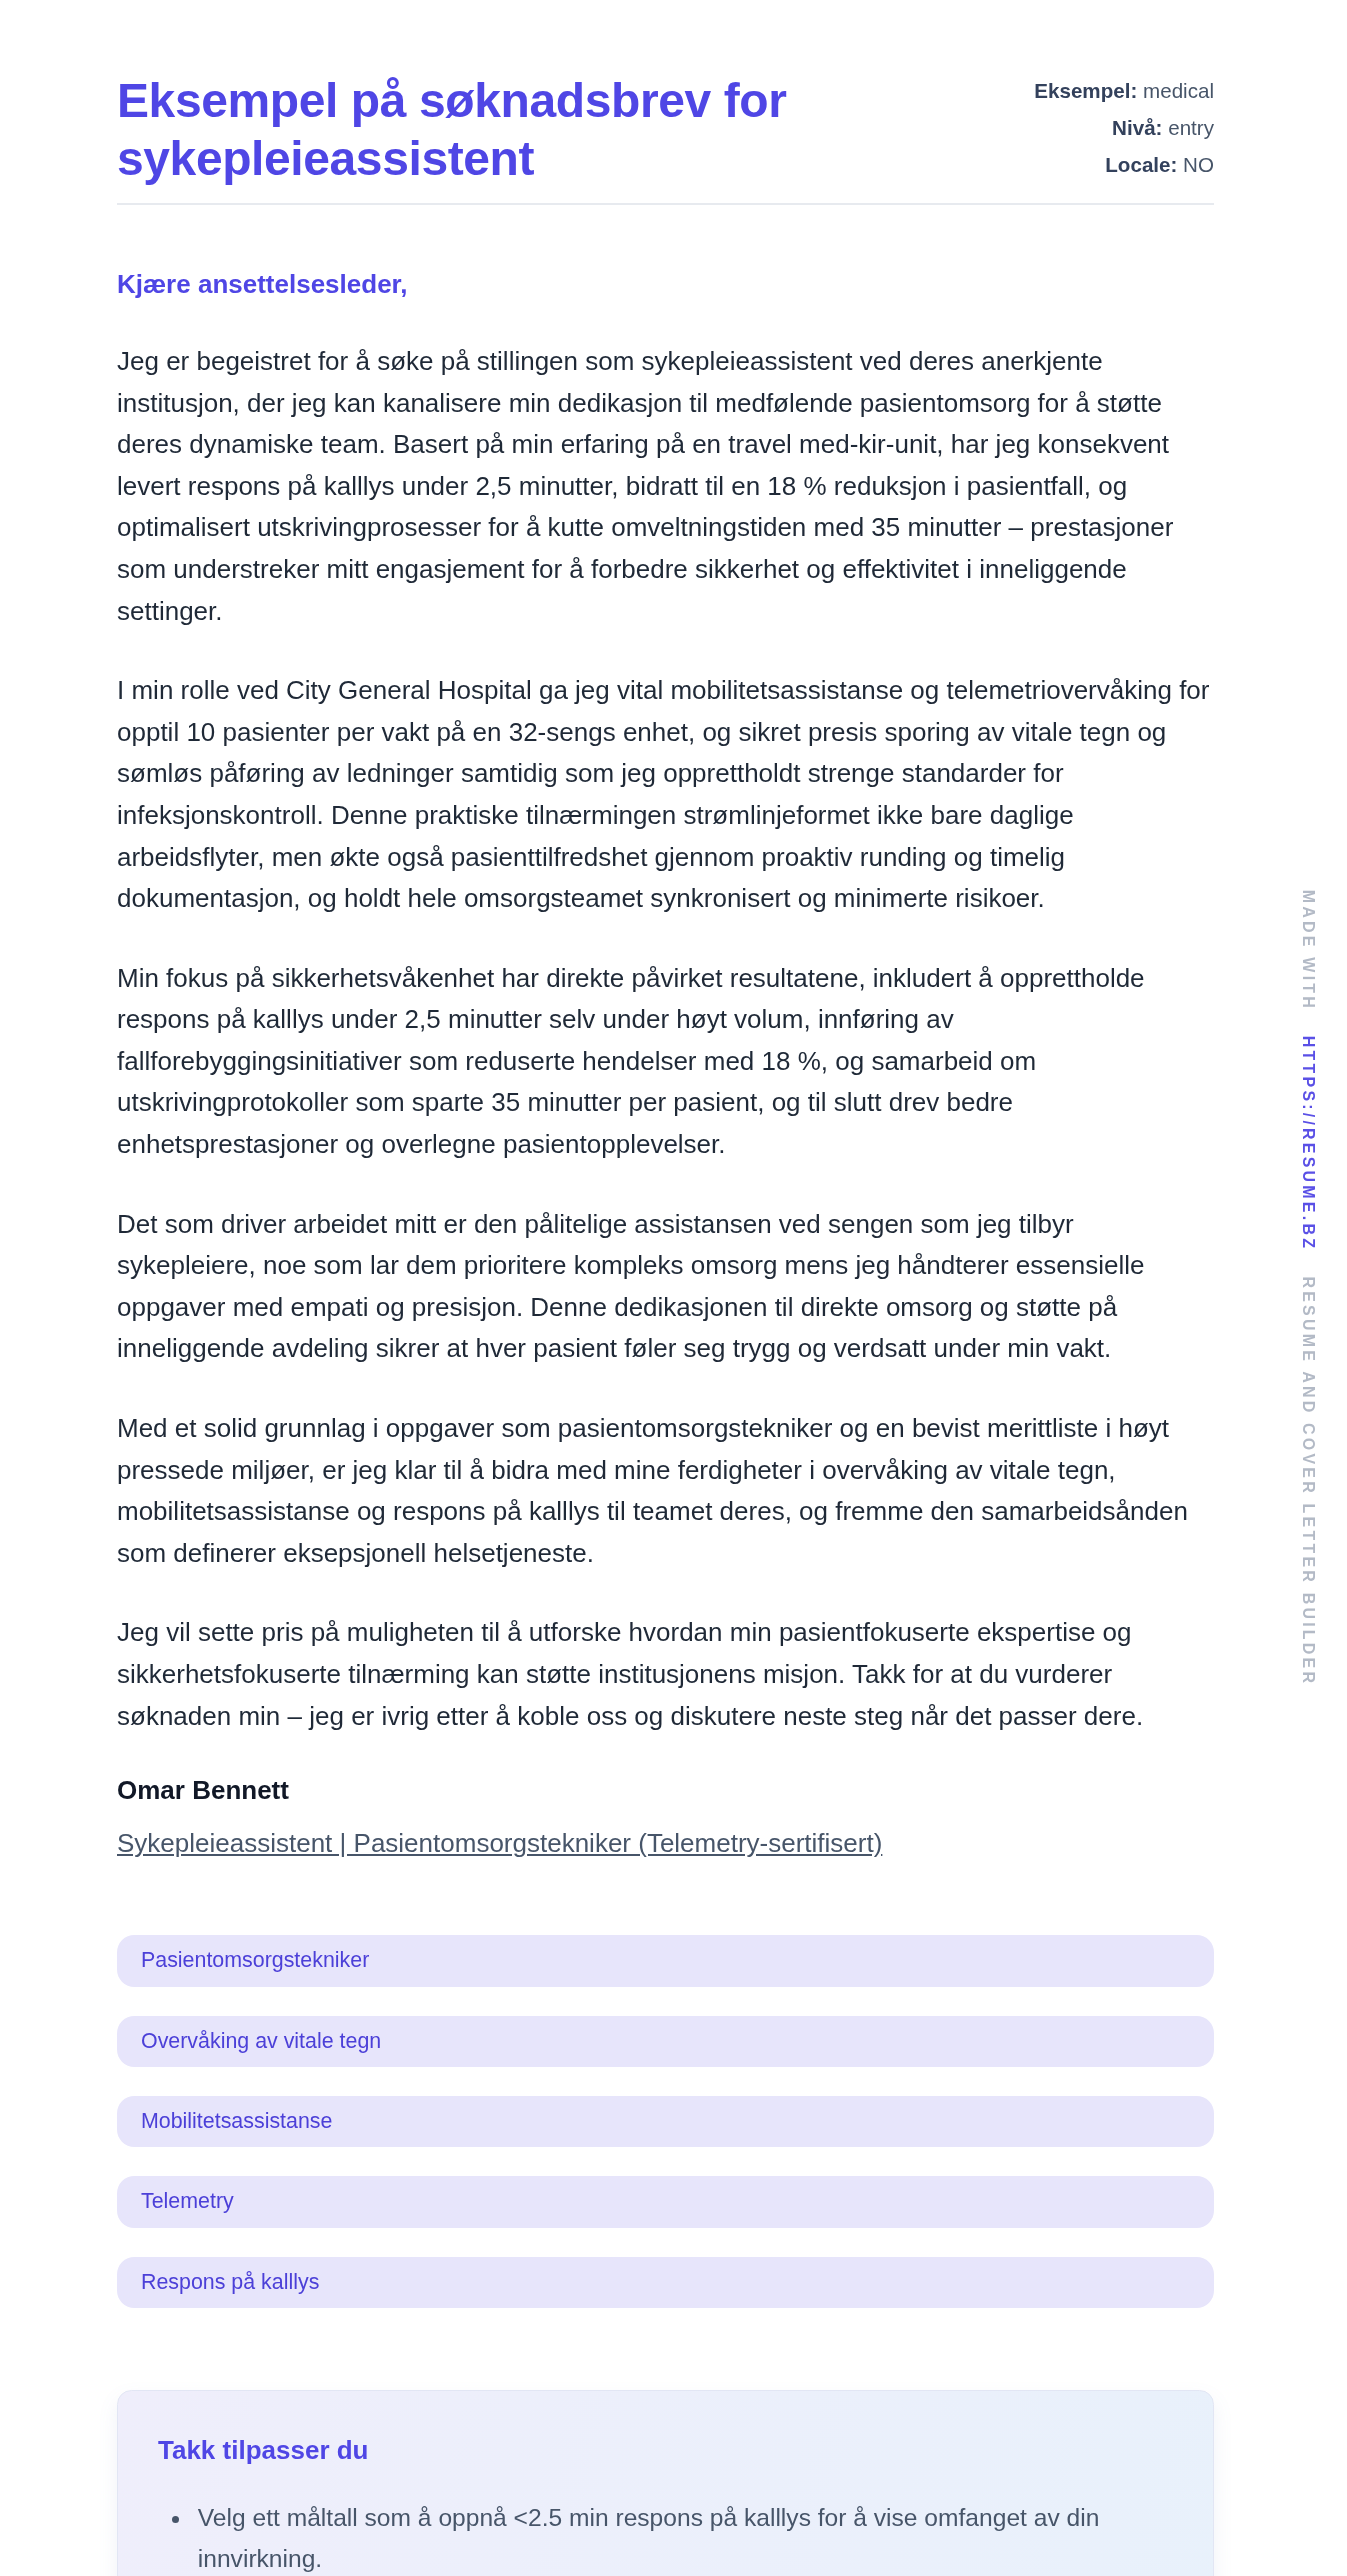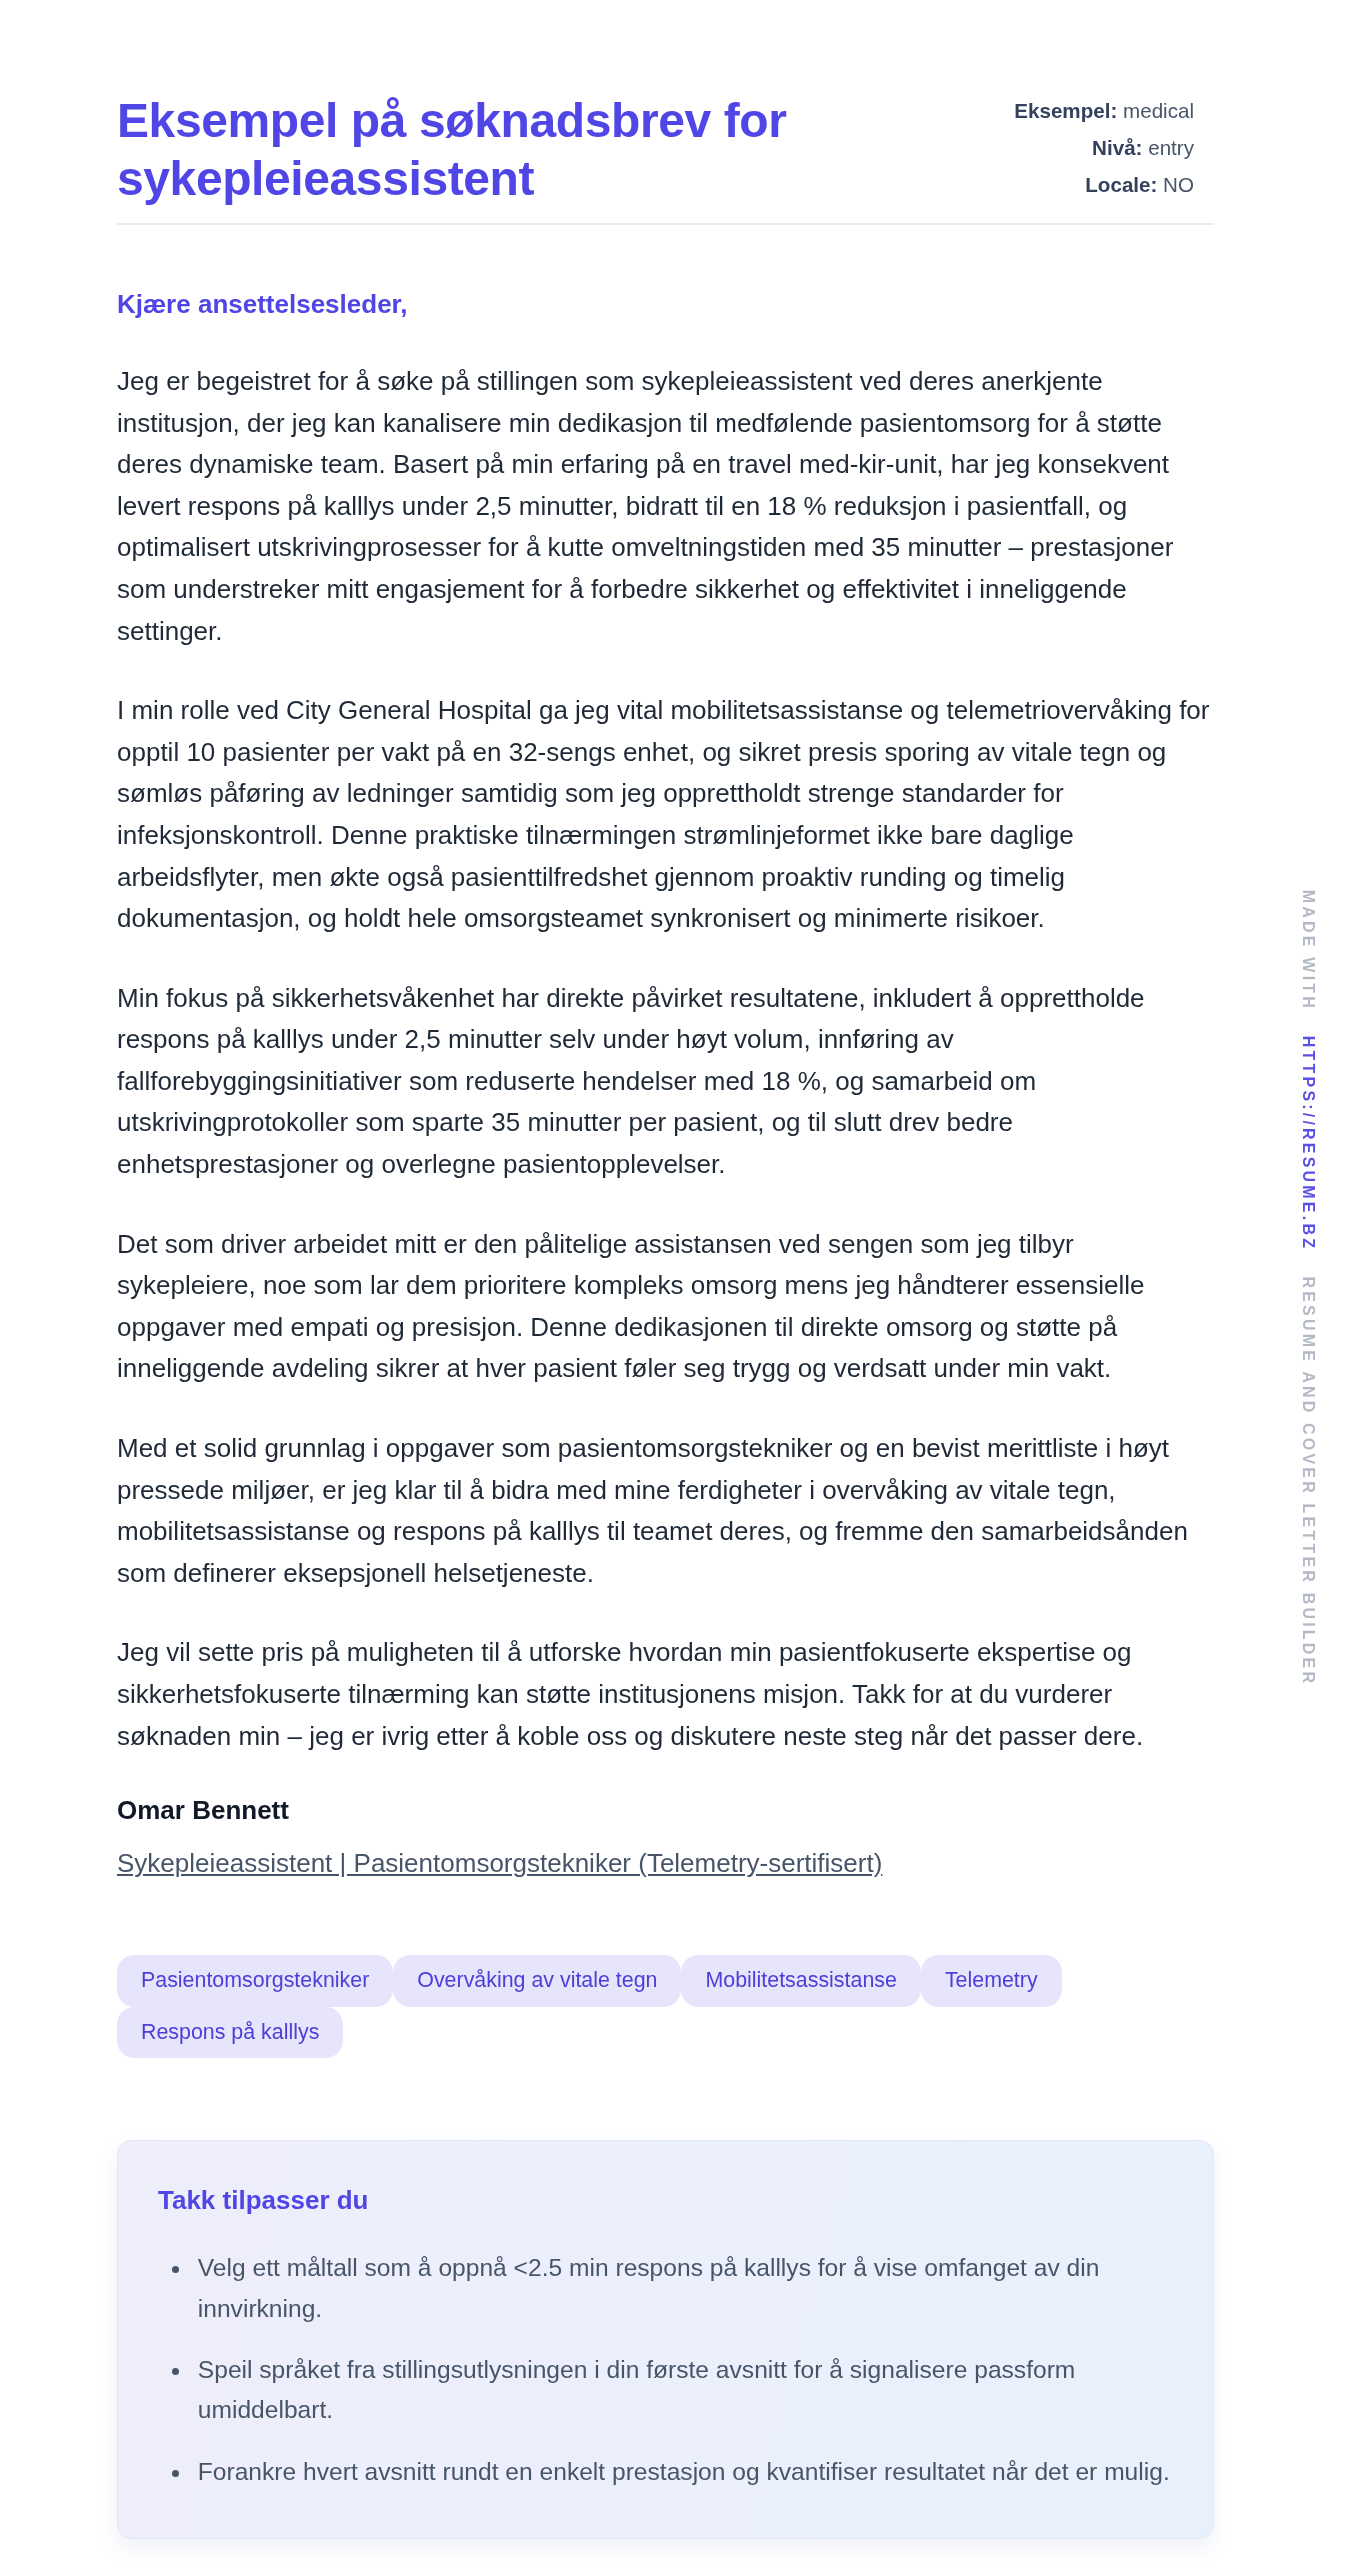--- a/index.html
+++ b/index.html
@@ -5,21 +5,21 @@
   html,body{margin:0;padding:0;}
   body{
     width:1347px;height:2576px;position:relative;overflow:hidden;
     background:#ffffff;
     font-family:"Liberation Sans", sans-serif;
     -webkit-font-smoothing:antialiased;
   }
   .container{position:absolute;left:117px;top:0;width:1097px;}
 
   
-  .header{margin-top:92px;display:flex;align-items:flex-start;gap:38px;}
+  .header{margin-top:72px;display:flex;justify-content:space-between;align-items:flex-start;gap:38px;}
   .header-left{max-width:793px;}
   .page-title{
     font-size:48px;font-weight:700;color:#4f46e5;line-height:1.2;
     letter-spacing:-0.4px;margin:0;max-width:777px;
   }
   .page-subtitle{
     margin-top:9.5px;font-size:29px;font-weight:700;color:#44546a;
     line-height:1.35;max-width:801px;
   }
   .meta{width:262px;flex:0 0 auto;text-align:right;font-size:20.6px;color:#475569;margin-top:4.8px;}
@@ -34,21 +34,21 @@
     font-size:26px;line-height:1.6;color:#1f2937;margin:0 0 38px 0;
     max-width:1103px;
   }
 
   
   .signature{margin-top:17.4px;}
   .sig-name{font-size:26px;font-weight:700;color:#111827;margin:8px 0 22px 0;}
   .sig-role{font-size:26px;color:#475569;margin:0;text-decoration:underline;}
 
   
-  .tags{margin-top:76px;display:flex;flex-wrap:wrap;gap:0;max-width:1097px;}
+  .tags{margin-top:76px;display:flex;flex-wrap:wrap;gap:29px;max-width:1097px;flex-direction:column;}
   .tag{
     display:inline-block;background:#e7e5fb;color:#4c40d8;
     font-size:21.4px;font-weight:500;line-height:1;
     padding:15px 24px;border-radius:17.4px;white-space:nowrap;
   }
 
   
   .tips{
     margin-top:82px;
     background:linear-gradient(105deg,#efeefb 0%,#e8f1fb 100%);

